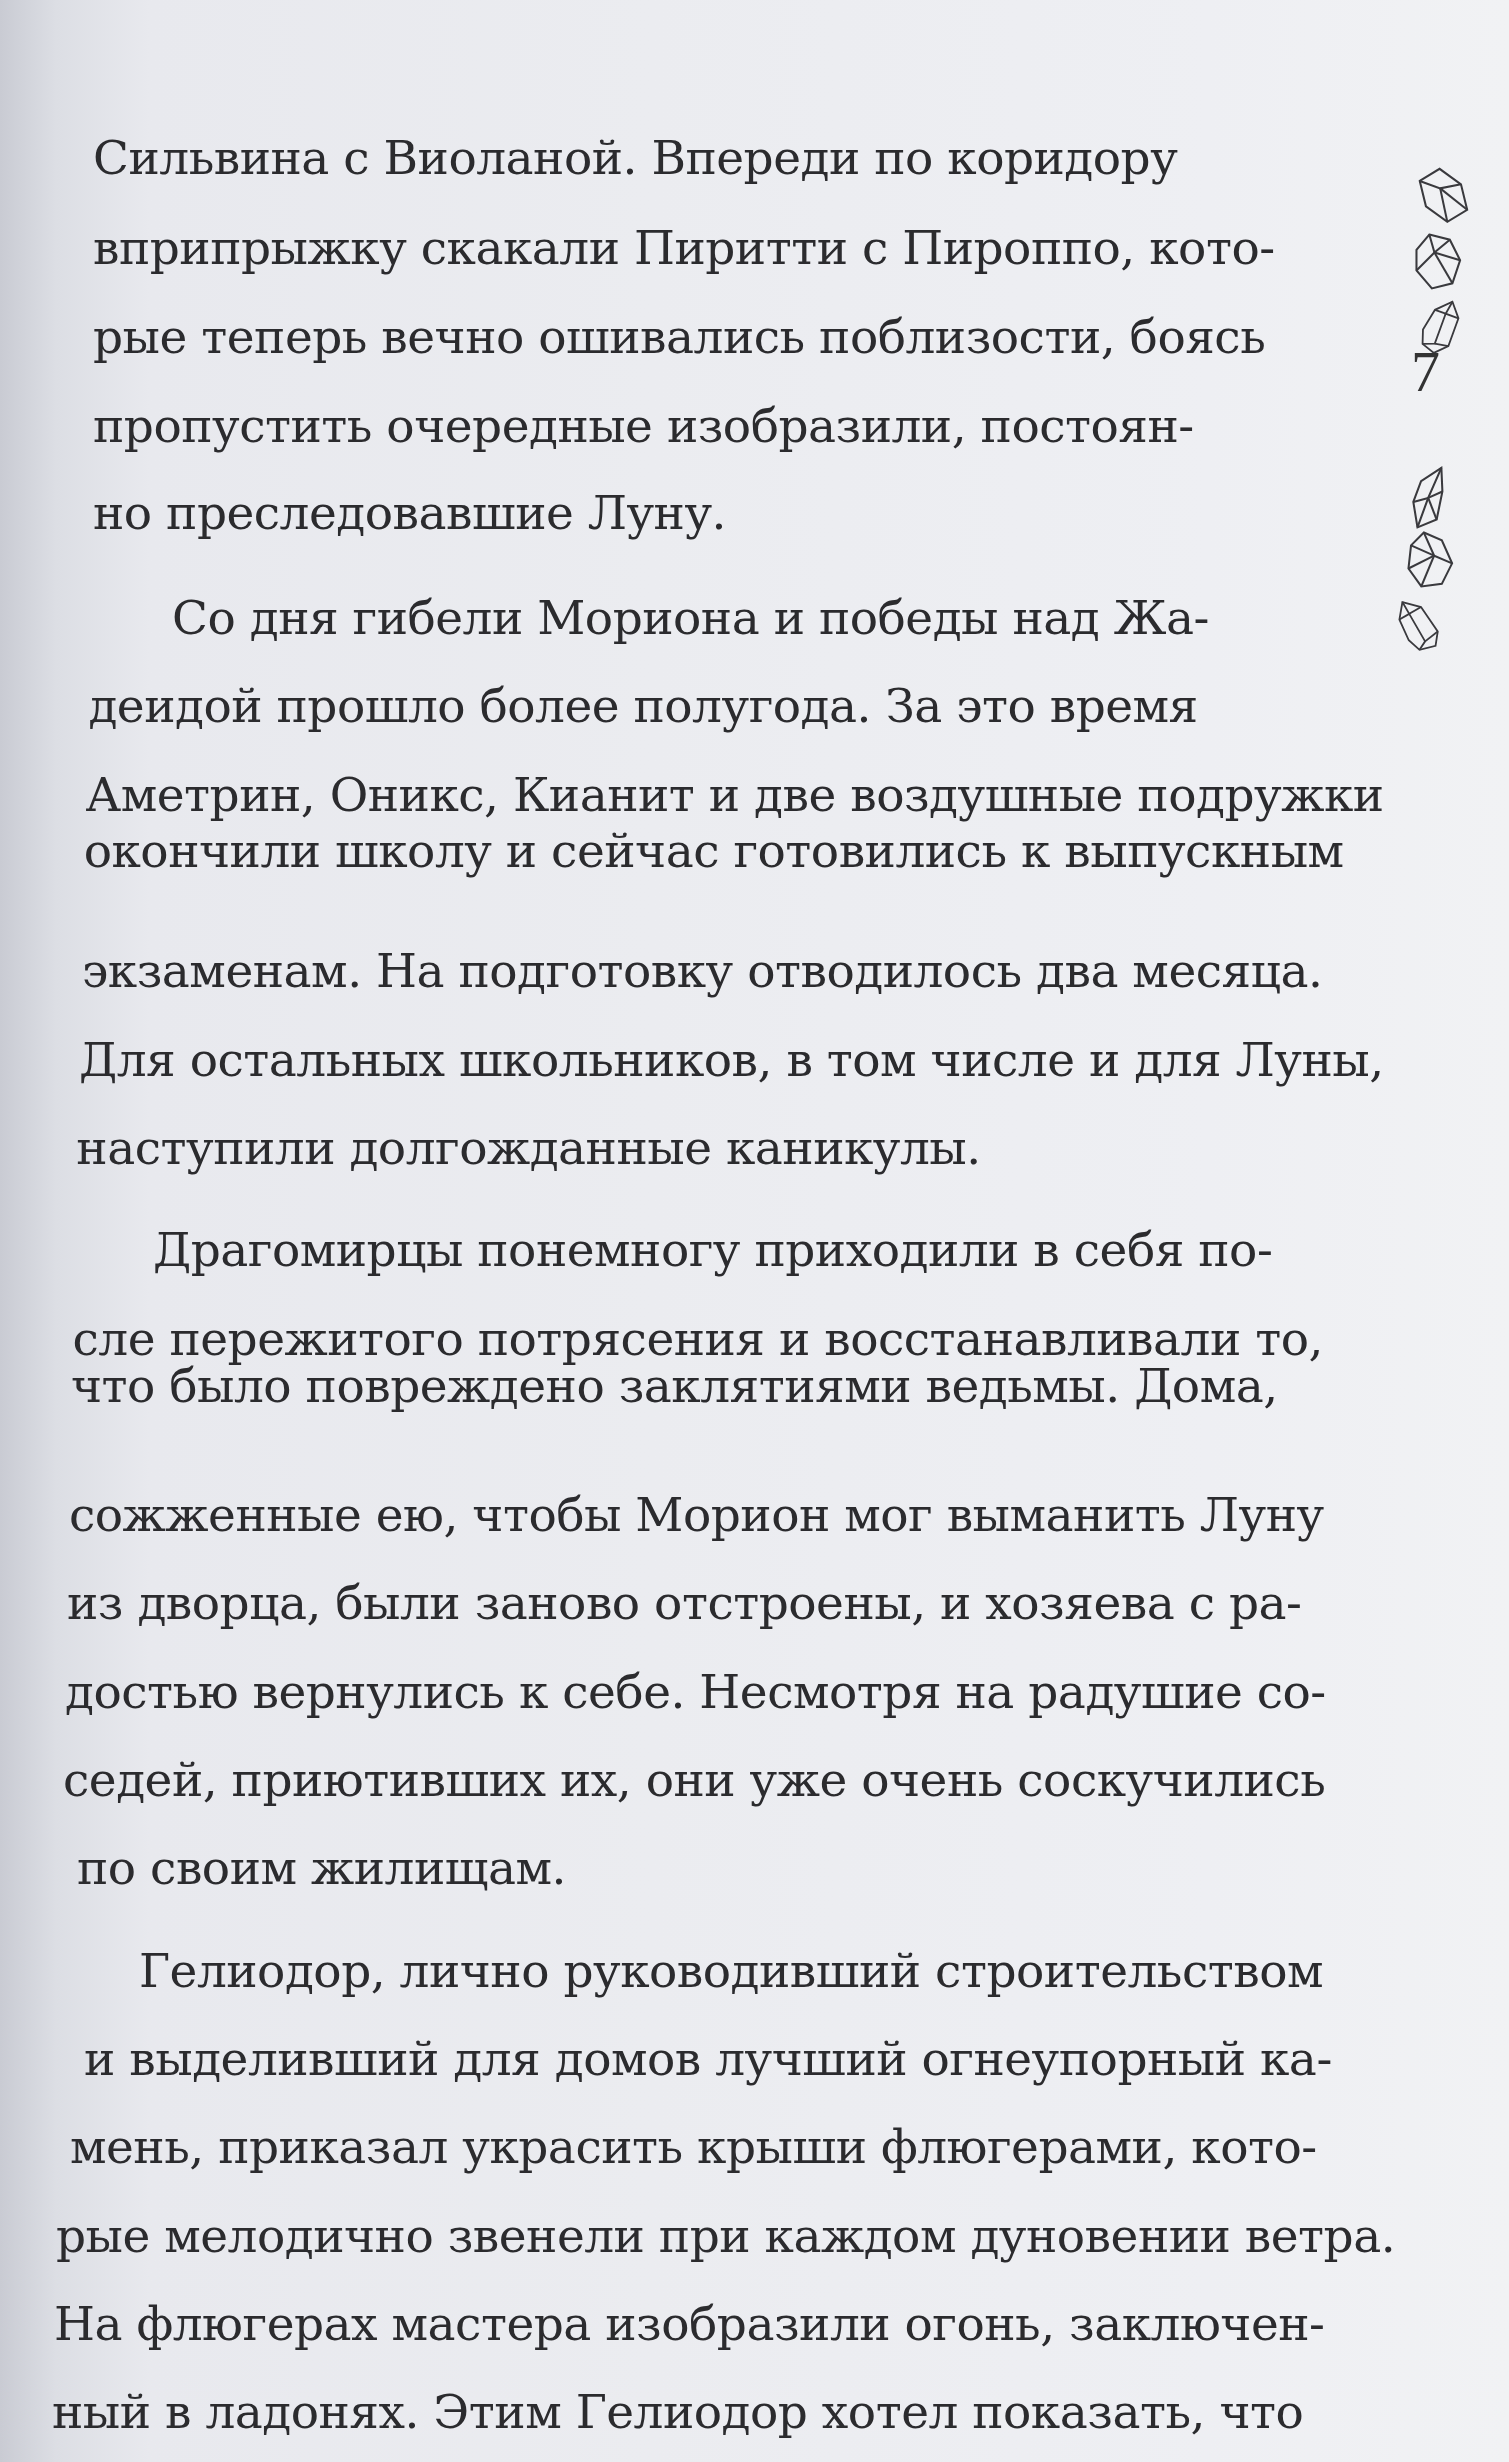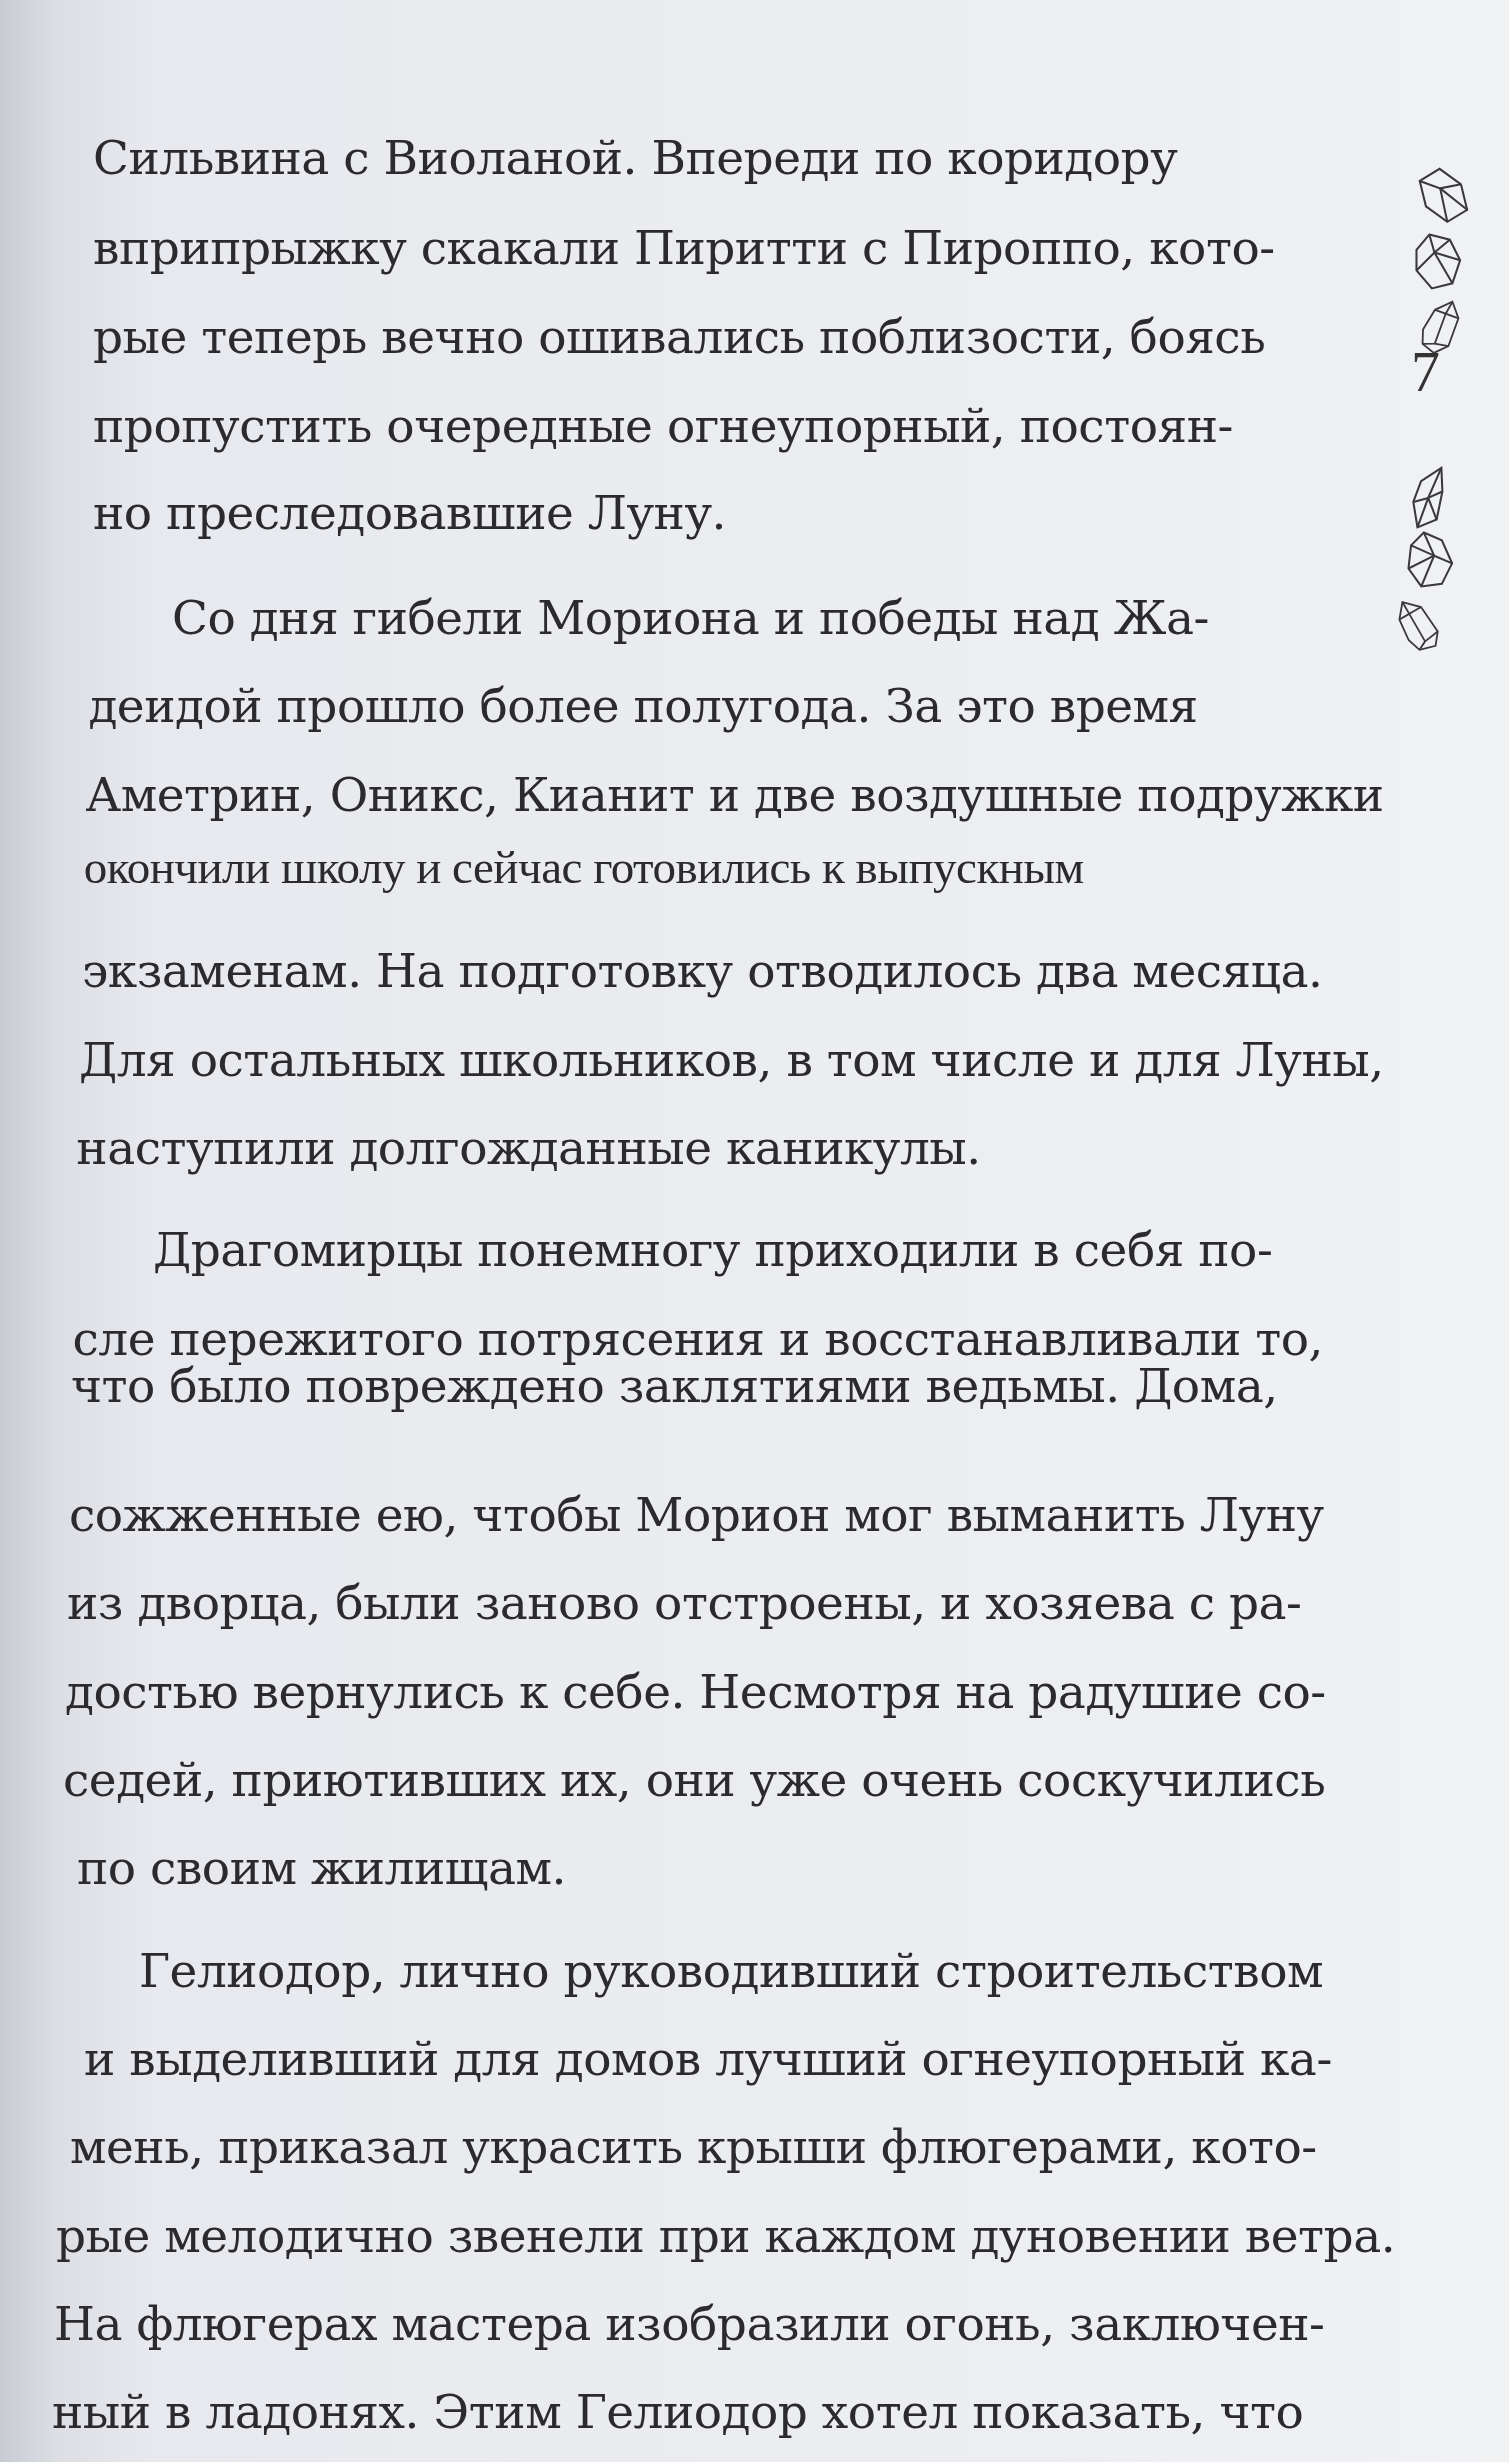--- a/index.html
+++ b/index.html
@@ -57,27 +57,27 @@
   </style>
 </head>
 <body>
 
 <div class="page">
 
   <div class="text-block">
     <div class="line" style="top:0px;left:0px;transform:scaleX(1.0);">Сильвина с Виоланой. Впереди по коридору</div>
     <div class="line" style="top:90px;left:0px;">вприпрыжку скакали Пиритти с Пироппо, кото-</div>
     <div class="line" style="top:179px;left:0px;">рые теперь вечно ошивались поблизости, боясь</div>
-    <div class="line" style="top:268px;left:0px;">пропустить очередные огнеупорный, постоян-</div>
+    <div class="line" style="top:268px;left:0px;">пропустить очередные изобразили, постоян-</div>
     <div class="line" style="top:355px;left:0px;">но преследовавшие Луну.</div>
 
     <div class="line" style="top:460px;left:79px;">Со дня гибели Мориона и победы над Жа-</div>
     <div class="line" style="top:548px;left:-4.6px;">деидой прошло более полугода. За это время</div>
     <div class="line" style="top:637px;left:-7.4px;">Аметрин, Оникс, Кианит и две воздушные подружки</div>
-    <div class="line" style="top:709px;left:-9.3px;font-family:Liberation Serif, serif;">окончили школу и сейчас готовились к выпускным</div>
+    <div class="line" style="top:693px;left:-9.3px;">окончили школу и сейчас готовились к выпускным</div>
     <div class="line" style="top:813px;left:-11px;">экзаменам. На подготовку отводилось два месяца.</div>
     <div class="line" style="top:902px;left:-14px;">Для остальных школьников, в том числе и для Луны,</div>
     <div class="line" style="top:990px;left:-16.7px;">наступили долгожданные каникулы.</div>
 
     <div class="line" style="top:1092px;left:60px;">Драгомирцы понемногу приходили в себя по-</div>
     <div class="line" style="top:1181px;left:-20.5px;">сле пережитого потрясения и восстанавливали то,</div>
     <div class="line" style="top:1228px;left:-22px;">что было повреждено заклятиями ведьмы. Дома,</div>
     <div class="line" style="top:1357px;left:-24px;">сожженные ею, чтобы Морион мог выманить Луну</div>
     <div class="line" style="top:1445px;left:-26px;">из дворца, были заново отстроены, и хозяева с ра-</div>
     <div class="line" style="top:1534px;left:-28px;">достью вернулись к себе. Несмотря на радушие со-</div>

